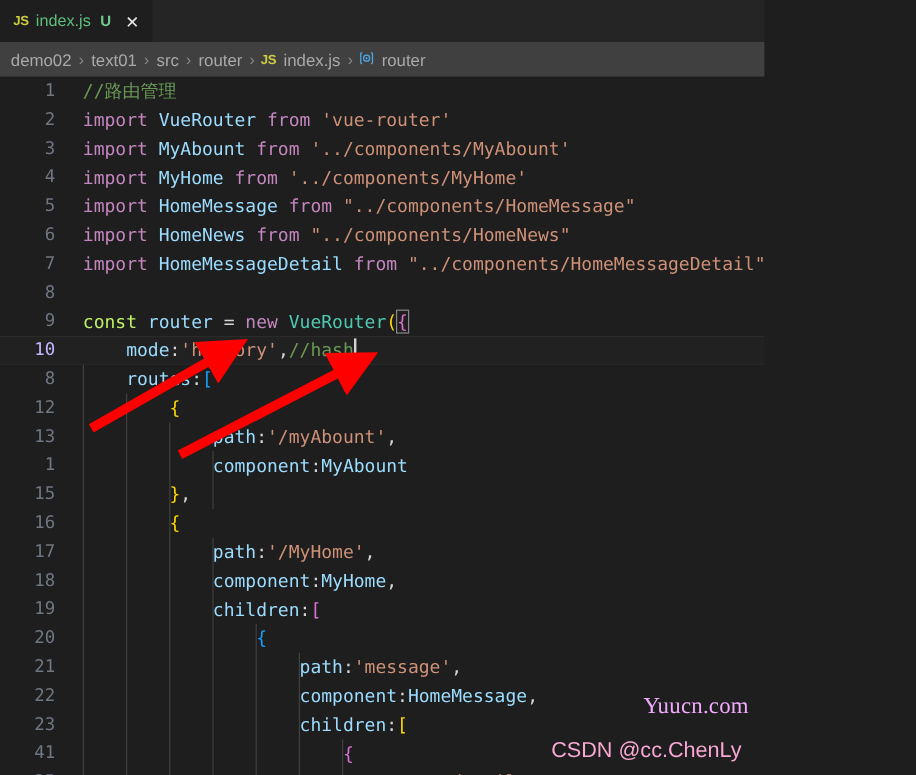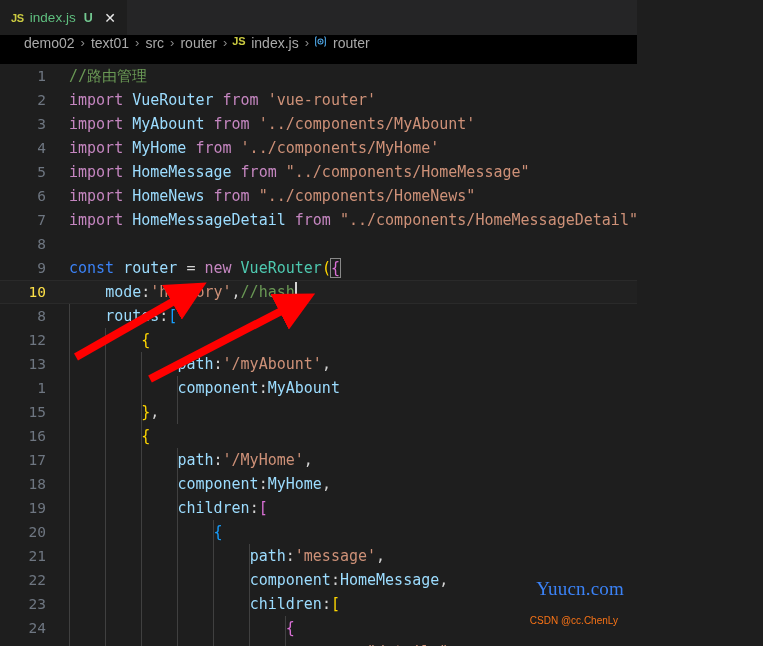--- a/index.html
+++ b/index.html
@@ -67,24 +67,24 @@
     text-align: center;
     cursor: pointer;
   }
 
   
   .breadcrumb {
     position: absolute;
     top: 35px; left: 0;
     width: 763px;
     height: 29px;
-    background: #000000;
+    background: #404040;
     display: flex;
-    align-items: flex-start;
-    padding-left: 23px;
+    align-items: center;
+    padding-left: 8px;
     box-sizing: border-box;
     font-family: "Liberation Sans", sans-serif;
     font-size: 14px;
     color: #a9a9a9;
     white-space: nowrap;
   }
   .bc-item {
     color: #a9a9a9;
     cursor: pointer;
     padding: 0 1px;
@@ -140,34 +140,34 @@
     position: absolute;
     left: 0;
     top: 0;
     width: 46px;
     text-align: right;
     color: #6e7681;
     font-size: 14.5px;
     font-family: "DejaVu Sans Mono", monospace;
   }
   .line.active .lnum {
-    color: #fde047;
+    color: #c4b5fd;
     text-align: right;
   }
   .code {
     position: absolute;
     left: 69px;
     top: 0;
     white-space: pre;
   }
 
   
   .c-comment  { color: #6a9955; }
   .c-kw       { color: #c586c0; }
-  .c-kw2      { color: #3b82f6; }
+  .c-kw2      { color: #bef264; }
   .c-ident    { color: #9cdcfe; }
   .c-type     { color: #4ec9b0; }
   .c-str      { color: #ce9178; }
   .c-punct    { color: #d4d4d4; }
   .c-b-yellow { color: #ffd700; }
   .c-b-pink   { color: #da70d6; }
   .c-b-blue   { color: #179fff; }
   .c-op       { color: #d4d4d4; }
 
   .bracket-match {
@@ -206,32 +206,32 @@
     width: 763px;
     height: 646px;
     pointer-events: none;
   }
 
   
   .wm-yuucn {
     position: absolute;
     right: 13px;
     top: 578px;
-    color: #3b82f6;
+    color: #f0abfc;
     font-family: "Liberation Serif", serif;
     font-size: 19px;
     letter-spacing: 0.2px;
   }
   .wm-csdn {
     position: absolute;
     right: 19px;
     top: 615px;
-    color: #f97316;
+    color: #f9a8d4;
     font-family: "Liberation Sans", sans-serif;
-    font-size: 10px;
+    font-size: 18px;
   }
 </style>
 </head>
 <body>
 
 <div id="app">
 
   <div class="tabbar">
     <div class="tab">
       <span class="js-icon">JS</span>
@@ -387,21 +387,21 @@
       <span class="lnum">22</span>
       <span class="code">                    <span class="c-ident">component</span><span class="c-punct">:</span><span class="c-ident">HomeMessage</span><span class="c-punct">,</span></span>
     </div>
 
     <div class="line">
       <span class="lnum">23</span>
       <span class="code">                    <span class="c-ident">children</span><span class="c-punct">:</span><span class="c-b-yellow">[</span></span>
     </div>
 
     <div class="line">
-      <span class="lnum">24</span>
+      <span class="lnum">41</span>
       <span class="code">                        <span class="c-b-pink">{</span></span>
     </div>
 
     <div class="line">
       <span class="lnum">25</span>
       <span class="code">                            <span class="c-ident">name</span><span class="c-punct">:</span><span class="c-str">"details"</span></span>
     </div>
 
   </div>
 

